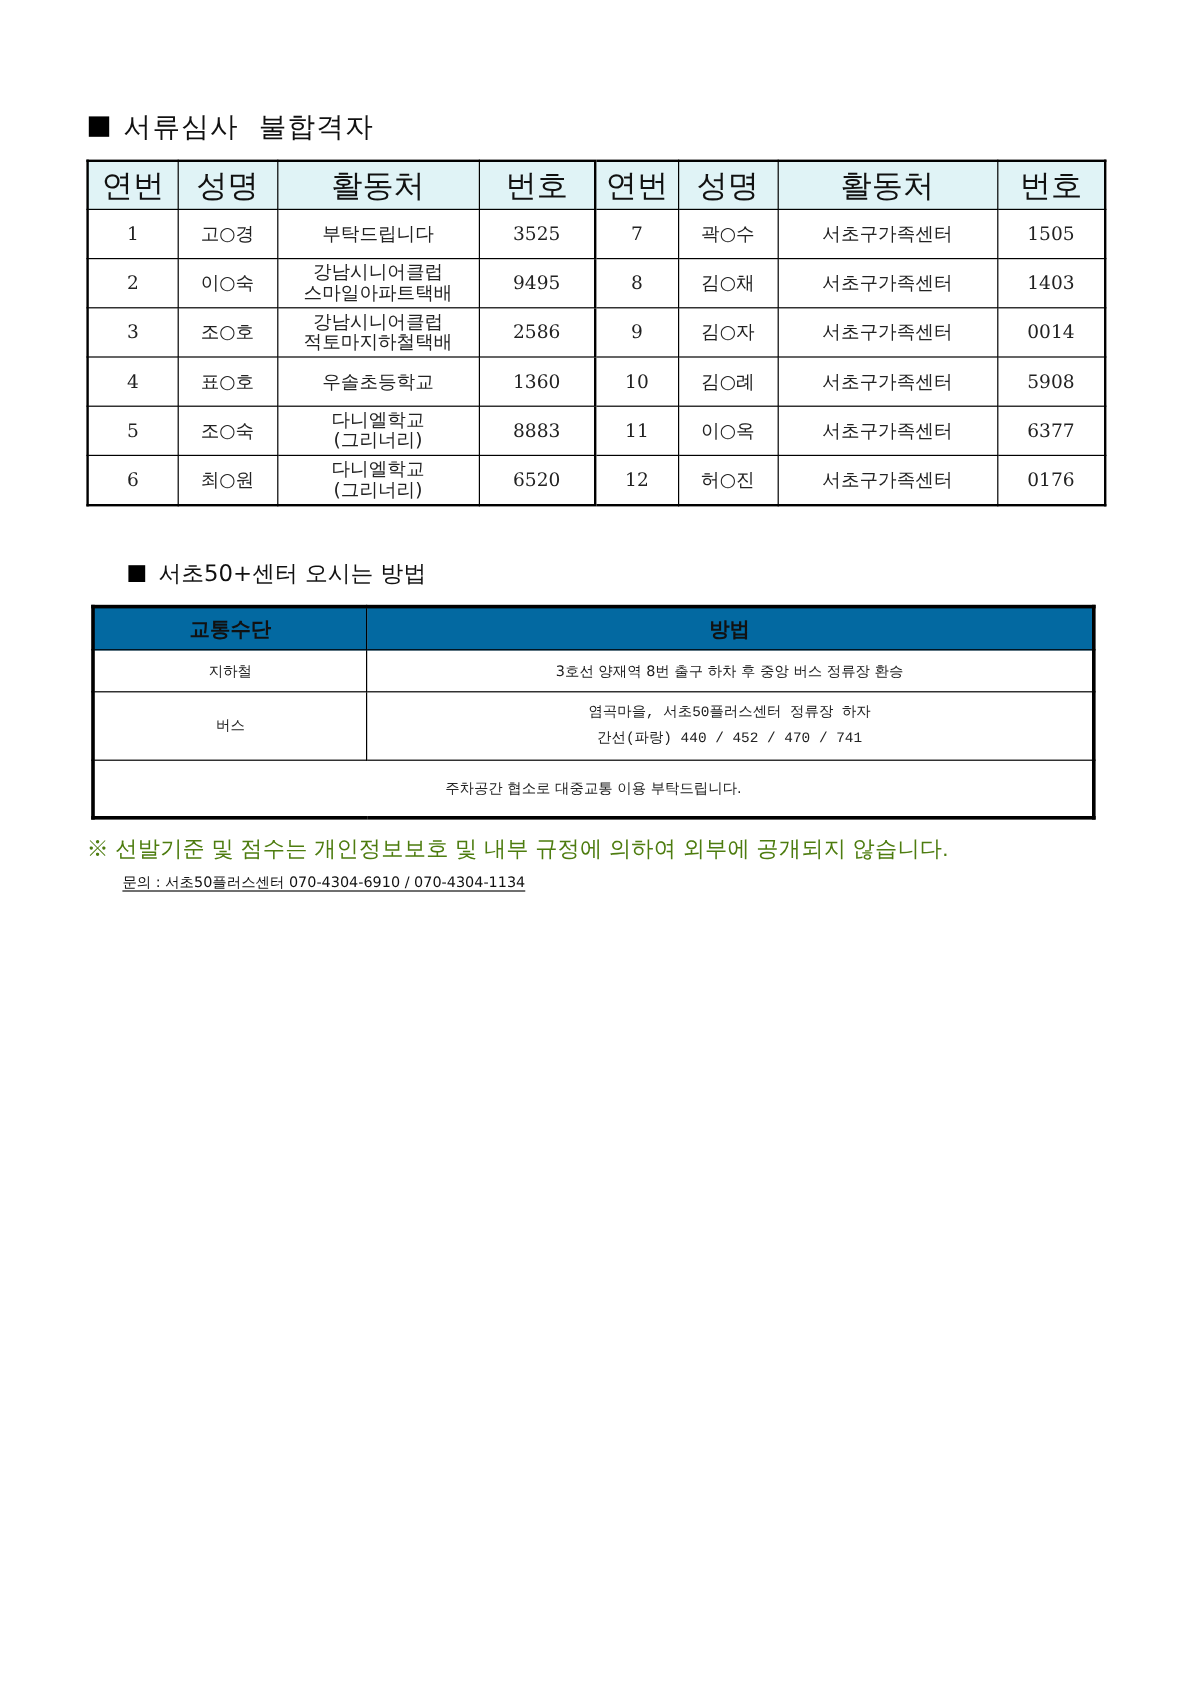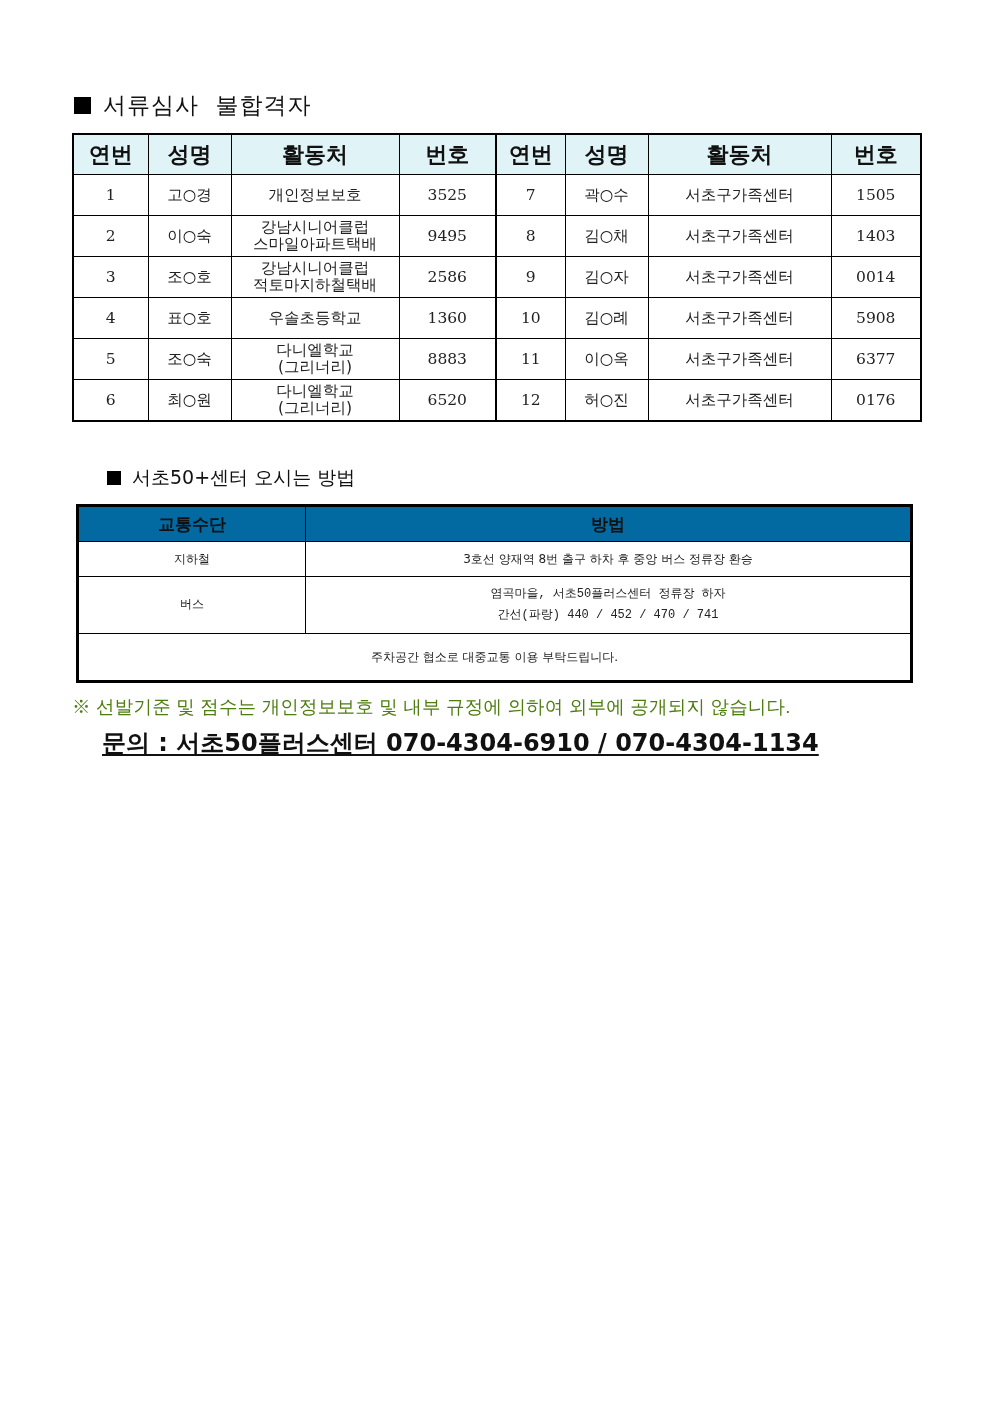--- a/index.html
+++ b/index.html
@@ -6,37 +6,37 @@
     body { width: 992px; height: 1403px; position: relative; font-family: "DejaVu Serif", "Liberation Serif", serif; color: #111; }
     .section-title { position: absolute; font-family: "DejaVu Sans", "Liberation Sans", sans-serif; color: #111; display: flex; align-items: center; }
     .sq { display: inline-block; background: #000; margin-right: 12px; }
     #title1 { left: 74px; top: 90px; font-size: 23px; letter-spacing: 1px; justify-content: center; }
     #title1 .sq { width: 17px; height: 17px; }
     #title2 { left: 67px; top: 465px; font-size: 19px; padding-left: 40px; }
     #title2 .sq { width: 14px; height: 14px; margin-right: 11px; }
 
     table { border-collapse: collapse; position: absolute; table-layout: fixed; }
     #results { left: 72px; top: 133px; width: 848px; border: 2.5px solid #000; }
-    #results th { background: #e0f3f6; height: 39px; font-family: "DejaVu Sans", "Liberation Sans", sans-serif; font-weight: bold; font-size: 22px; border: 1px solid #000; border-bottom: 1.5px solid #000; padding: 0; }
+    #results th { background: #e0f3f6; height: 39px; font-family: "DejaVu Sans", "Liberation Sans", sans-serif; font-weight: normal; font-size: 26px; border: 1px solid #000; border-bottom: 1.5px solid #000; padding: 0; }
     #results td { height: 40px; border: 1px solid #000; text-align: center; font-size: 15.5px; padding: 0; line-height: 17px; color: #222; }
     #results .mid { border-left: 2px solid #000; }
     .name-cell, .org-cell { font-family: "DejaVu Sans", "Liberation Sans", sans-serif; }
     .org-cell { font-size: 15px; }
     .num-cell, .idx-cell { font-family: "DejaVu Serif", "Liberation Serif", serif; }
 
     #transport { left: 76px; top: 504px; width: 837px; border: 3px solid #000; }
     #transport th { background: #0369a1; height: 34px; font-family: "DejaVu Sans", "Liberation Sans", sans-serif; font-weight: bold; font-size: 17px; border: 1px solid #000; border-bottom: 1.5px solid #000; padding: 0; }
     #transport td { border: 1px solid #000; text-align: center; font-family: "DejaVu Sans", "Liberation Sans", sans-serif; font-size: 12px; padding: 0; color: #222; line-height: 21px; }
     #transport .r1 td { height: 34px; }
     #transport .r2 td { height: 56px; font-family: Liberation Mono, monospace; }
     #transport .r3 td { height: 46px; }
     .bus-line { display: block; }
 
     .note { position: absolute; left: 72px; top: 694px; font-family: Liberation Sans, sans-serif; font-size: 18.5px; color: #4d7c0f; white-space: nowrap; letter-spacing: 0.2px; }
-    .contact { position: absolute; left: 102px; top: 727px; font-family: "DejaVu Sans", "Liberation Sans", sans-serif; font-size: 24px; font-weight: bold; color: #111; text-decoration: underline; text-underline-offset: 3px; white-space: nowrap; }
+    .contact { position: absolute; left: 102px; top: 727px; font-family: "DejaVu Sans", "Liberation Sans", sans-serif; font-size: 12px; font-weight: normal; color: #111; text-decoration: underline; text-underline-offset: 3px; white-space: nowrap; }
   </style>
 </head>
 <body>
 
 <div class="section-title" id="title1">
   <span class="sq"></span>
   <span style="white-space:pre;">서류심사  불합격자</span>
 </div>
 
 <table id="results">
@@ -60,21 +60,21 @@
       <th>성명</th>
       <th>활동처</th>
       <th>번호</th>
     </tr>
   </thead>
   <tbody id="results-body">
       <tr>
         <td class="idx-cell">1</td>
         <td class="name-cell">고○경</td>
         <td class="org-cell">
-          <span style="display: block;">개인정보보호</span>
+          <span style="display: block;">부탁드립니다</span>
         </td>
         <td class="num-cell">3525</td>
         <td class="idx-cell mid">7</td>
         <td class="name-cell">곽○수</td>
         <td class="org-cell">
           <span style="display: block;">서초구가족센터</span>
         </td>
         <td class="num-cell">1505</td>
       </tr>
       <tr>

